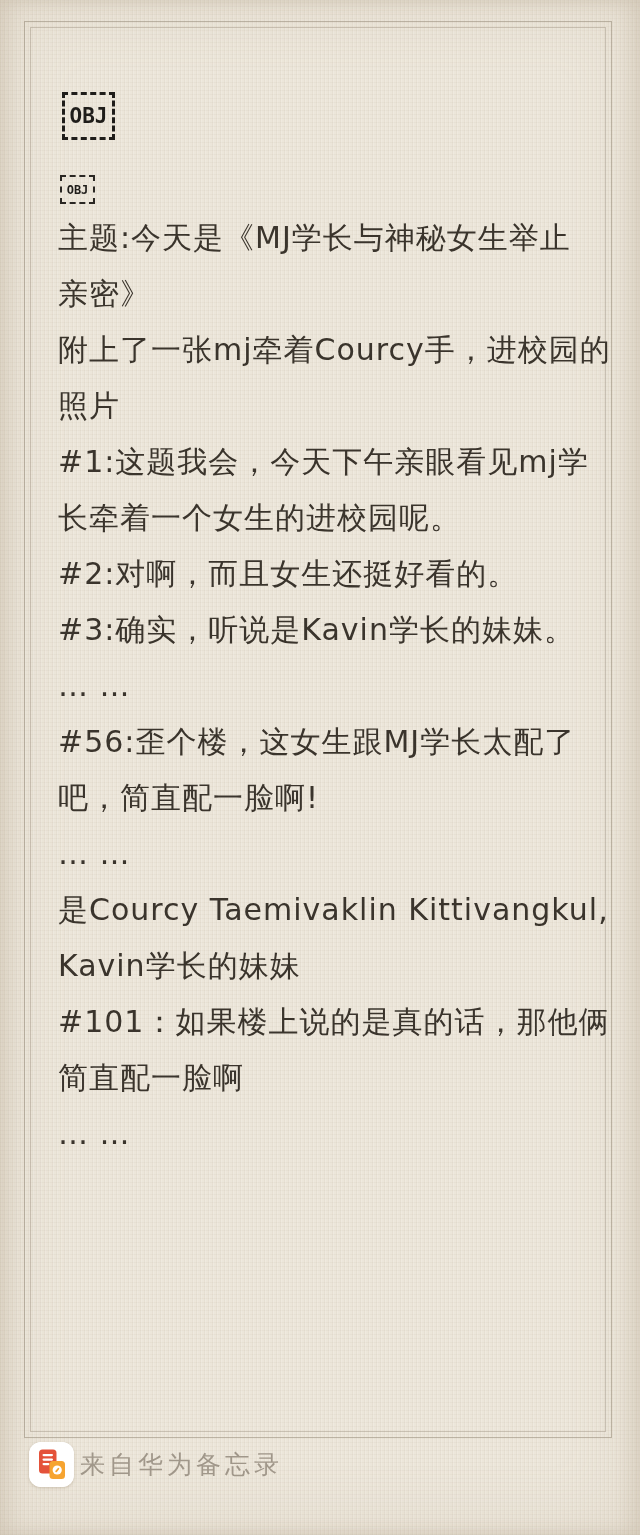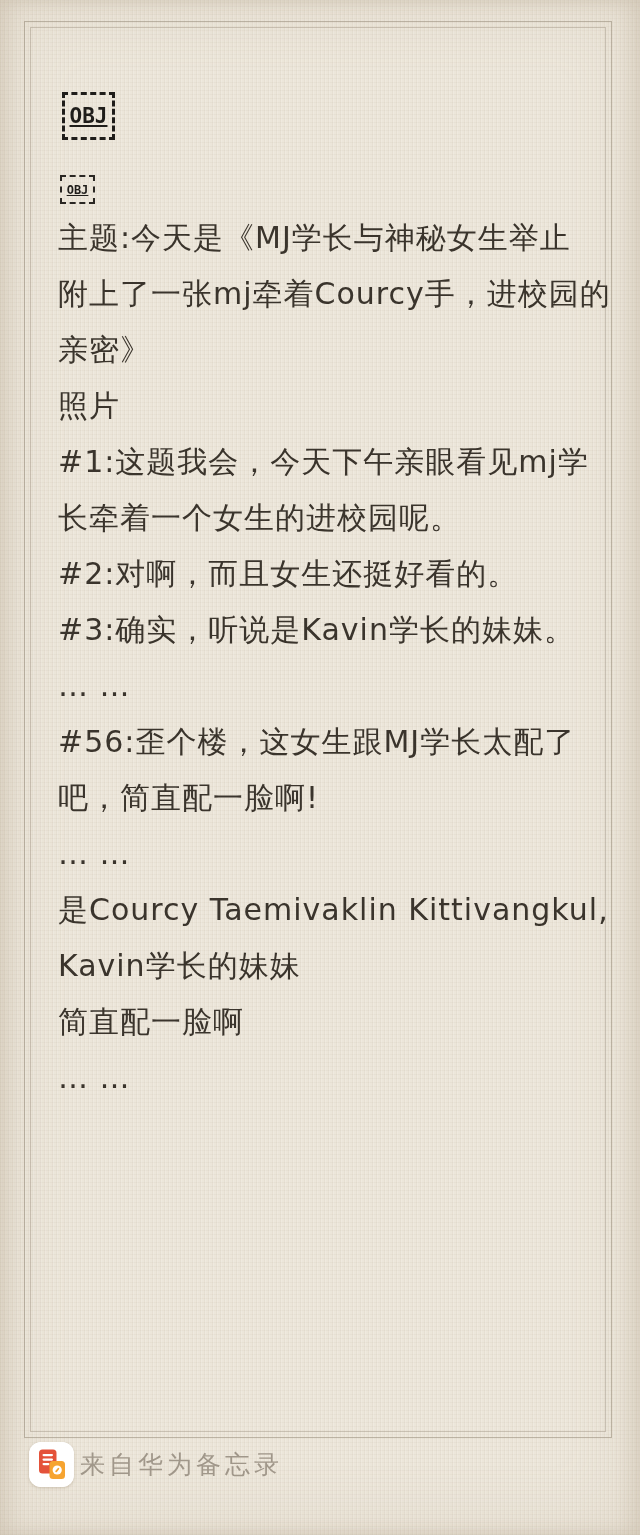--- a/index.html
+++ b/index.html
@@ -37,21 +37,20 @@
   
   .obj-box {
     position: absolute;
     display: flex;
     align-items: center;
     justify-content: center;
     color: #1f1d1a;
     font-family: "DejaVu Sans Mono", monospace;
     font-weight: bold;
     background: transparent;
-    text-decoration: underline;
   }
   .obj-large {
     left: 62px; top: 92px;
     width: 47px; height: 42px;
     border: 3px dashed #1f1d1a;
     font-size: 21px;
     letter-spacing: 0px;
   }
   .obj-small {
     left: 60px; top: 175px;
@@ -117,33 +116,34 @@
 
   <div class="obj-box obj-large">
     <span>OBJ</span>
   </div>
   <div class="obj-box obj-small">
     <span>OBJ</span>
   </div>
 
   <div class="note-lines">
     <div class="note-line">主题:今天是《MJ学长与神秘女生举止</div>
+    <div class="note-line">亲密》</div>
     <div class="note-line">附上了一张mj牵着Courcy手，进校园的</div>
-    <div class="note-line">亲密》</div>
     <div class="note-line">照片</div>
     <div class="note-line">#1:这题我会，今天下午亲眼看见mj学</div>
     <div class="note-line">长牵着一个女生的进校园呢。</div>
     <div class="note-line">#2:对啊，而且女生还挺好看的。</div>
     <div class="note-line">#3:确实，听说是Kavin学长的妹妹。</div>
     <div class="note-line">… …</div>
     <div class="note-line">#56:歪个楼，这女生跟MJ学长太配了</div>
     <div class="note-line">吧，简直配一脸啊!</div>
     <div class="note-line">… …</div>
     <div class="note-line">是Courcy Taemivaklin Kittivangkul,</div>
     <div class="note-line">Kavin学长的妹妹</div>
+    <div class="note-line">#101：如果楼上说的是真的话，那他俩</div>
     <div class="note-line">简直配一脸啊</div>
     <div class="note-line">… …</div>
   </div>
 
   <div class="footer">
     <div class="app-icon">
       <svg viewBox="0 0 45 45" xmlns="http://www.w3.org/2000/svg">
         <rect x="0" y="0" width="45" height="45" rx="12" fill="#ffffff"></rect>
         <rect x="10" y="7.5" width="17.5" height="24" rx="3.5" fill="#e4523a"></rect>
         <rect x="13.5" y="12" width="10.5" height="2.2" rx="1.1" fill="#ffffff"></rect>

